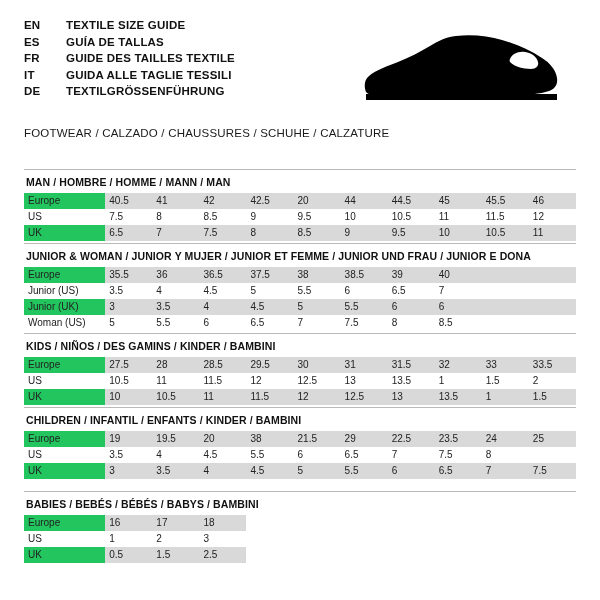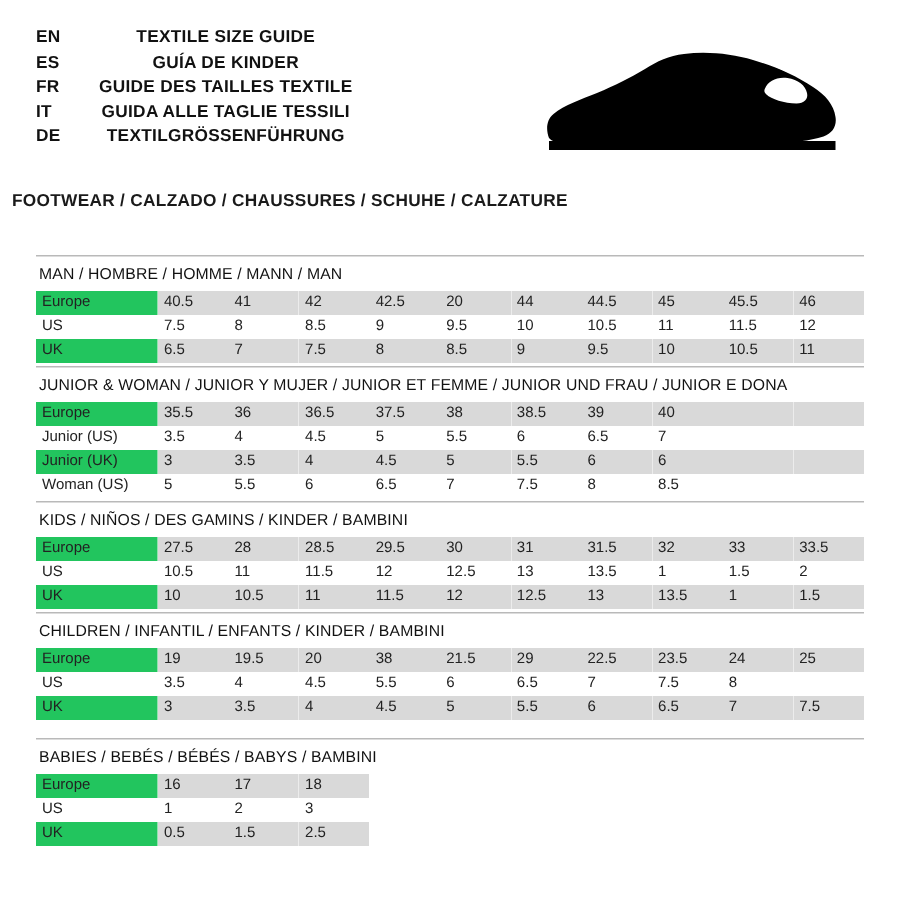--- a/index.html
+++ b/index.html
@@ -41,49 +41,48 @@
     line-height: 14px;
     vertical-align: top;
     white-space: nowrap;
   }
   .lang-code {
     width: 42px;
     color: #111;
   }
   .lang-text {
     color: #111;
-    text-align: center;
   }
 
   
   .shoe {
     margin-top: 14px;
     margin-right: 16px;
     flex: 0 0 auto;
   }
 
   
   .footwear-line {
-    margin: 16px 0 0 8px;
+    margin: 16px 0 0 24px;
     font-size: 11.5px;
-    font-weight: bold;
+    font-weight: normal;
     letter-spacing: 0.2px;
   }
 
   
   .blocks {
     margin-top: 30px;
     padding: 0 24px;
   }
   .block {
     margin-bottom: 2px;
   }
   .block-title {
     font-size: 10.5px;
-    font-weight: normal;
+    font-weight: bold;
     letter-spacing: 0.1px;
     padding: 6px 0 5px 2px;
     border-top: 1px solid #b9b9b9;
     color: #111;
   }
   .block:first-child .block-title {
     border-top: 1px solid #b9b9b9;
   }
   table.sizes {
     border-collapse: collapse;
@@ -126,21 +125,21 @@
 
   <div class="header">
     <table class="lang-table">
       <tbody>
         <tr>
           <td class="lang-code">EN</td>
           <td class="lang-text">TEXTILE SIZE GUIDE</td>
         </tr>
         <tr>
           <td class="lang-code">ES</td>
-          <td class="lang-text">GUÍA DE KINDER</td>
+          <td class="lang-text">GUÍA DE TALLAS</td>
         </tr>
         <tr>
           <td class="lang-code">FR</td>
           <td class="lang-text">GUIDE DES TAILLES TEXTILE</td>
         </tr>
         <tr>
           <td class="lang-code">IT</td>
           <td class="lang-text">GUIDA ALLE TAGLIE TESSILI</td>
         </tr>
         <tr>

